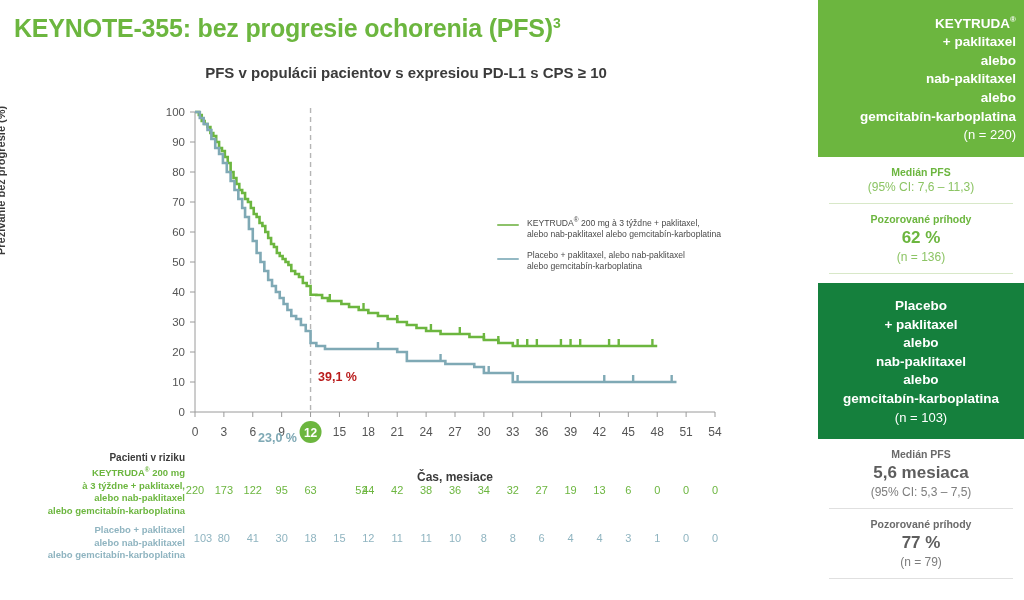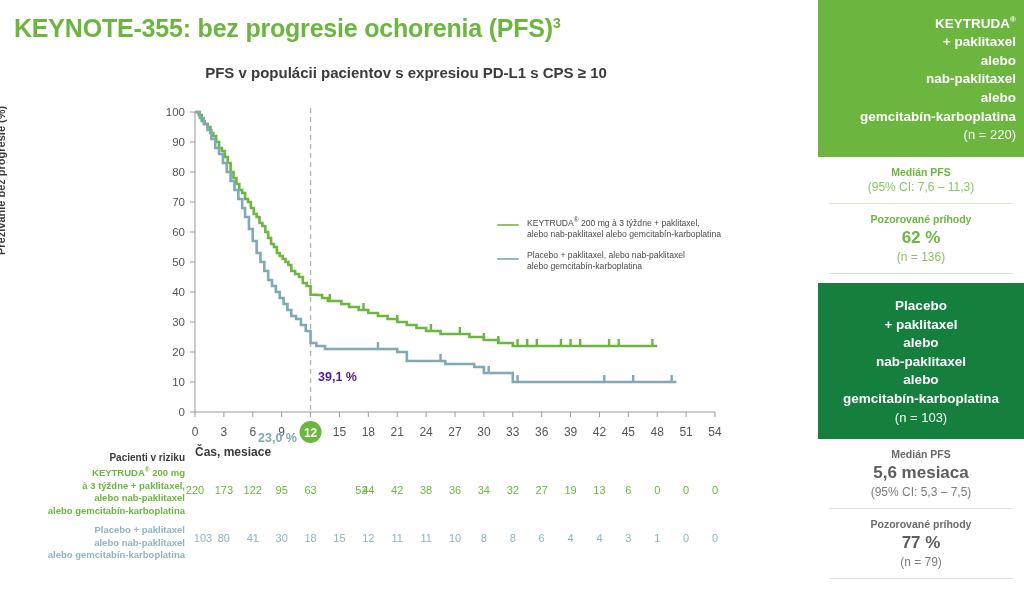--- a/index.html
+++ b/index.html
@@ -23,32 +23,32 @@
   }
   
   #plot-wrap{position:absolute;left:0;top:100px;width:812px;height:350px;}
   #plot-svg{position:absolute;left:0;top:0;}
   #ylabel{
     position:absolute;left:-5px;top:155px;
     transform:rotate(-90deg);transform-origin:left top;
     font-size:11px;color:#3b3b3b;font-weight:bold;white-space:nowrap;
   }
   #xlabel{
-    position:absolute;left:195px;top:445px;width:520px;text-align:left;
+    position:absolute;left:195px;top:470px;width:520px;text-align:center;
     font-size:12px;font-weight:bold;color:#3b3b3b;
   }
   
   #legend{position:absolute;left:497px;top:116px;width:310px;}
   .legend-row{display:flex;align-items:flex-start;margin-bottom:9px;}
   .legend-swatch{width:22px;height:2px;margin-top:8px;margin-right:8px;flex:0 0 22px;border-radius:1px;}
   .legend-text{font-size:8.6px;line-height:1.34;color:#4a4a4a;}
   .legend-text sup{font-size:6.5px;vertical-align:super;}
   
   .annot{position:absolute;font-size:12.5px;font-weight:bold;white-space:nowrap;}
-  #annot-keytruda{left:318px;top:270px;color:#4c1d95;}
+  #annot-keytruda{left:318px;top:270px;color:#b91c1c;}
   #annot-placebo{left:258px;top:331px;color:#7FA9B5;}
   
   #risk-table{position:absolute;left:0;top:452px;width:812px;}
   #risk-title{
     position:absolute;left:0px;top:0px;width:185px;text-align:right;
     font-size:10px;font-weight:bold;color:#3b3b3b;
   }
   .risk-label{
     position:absolute;width:185px;text-align:right;
     font-size:9.5px;font-weight:bold;line-height:1.32;

